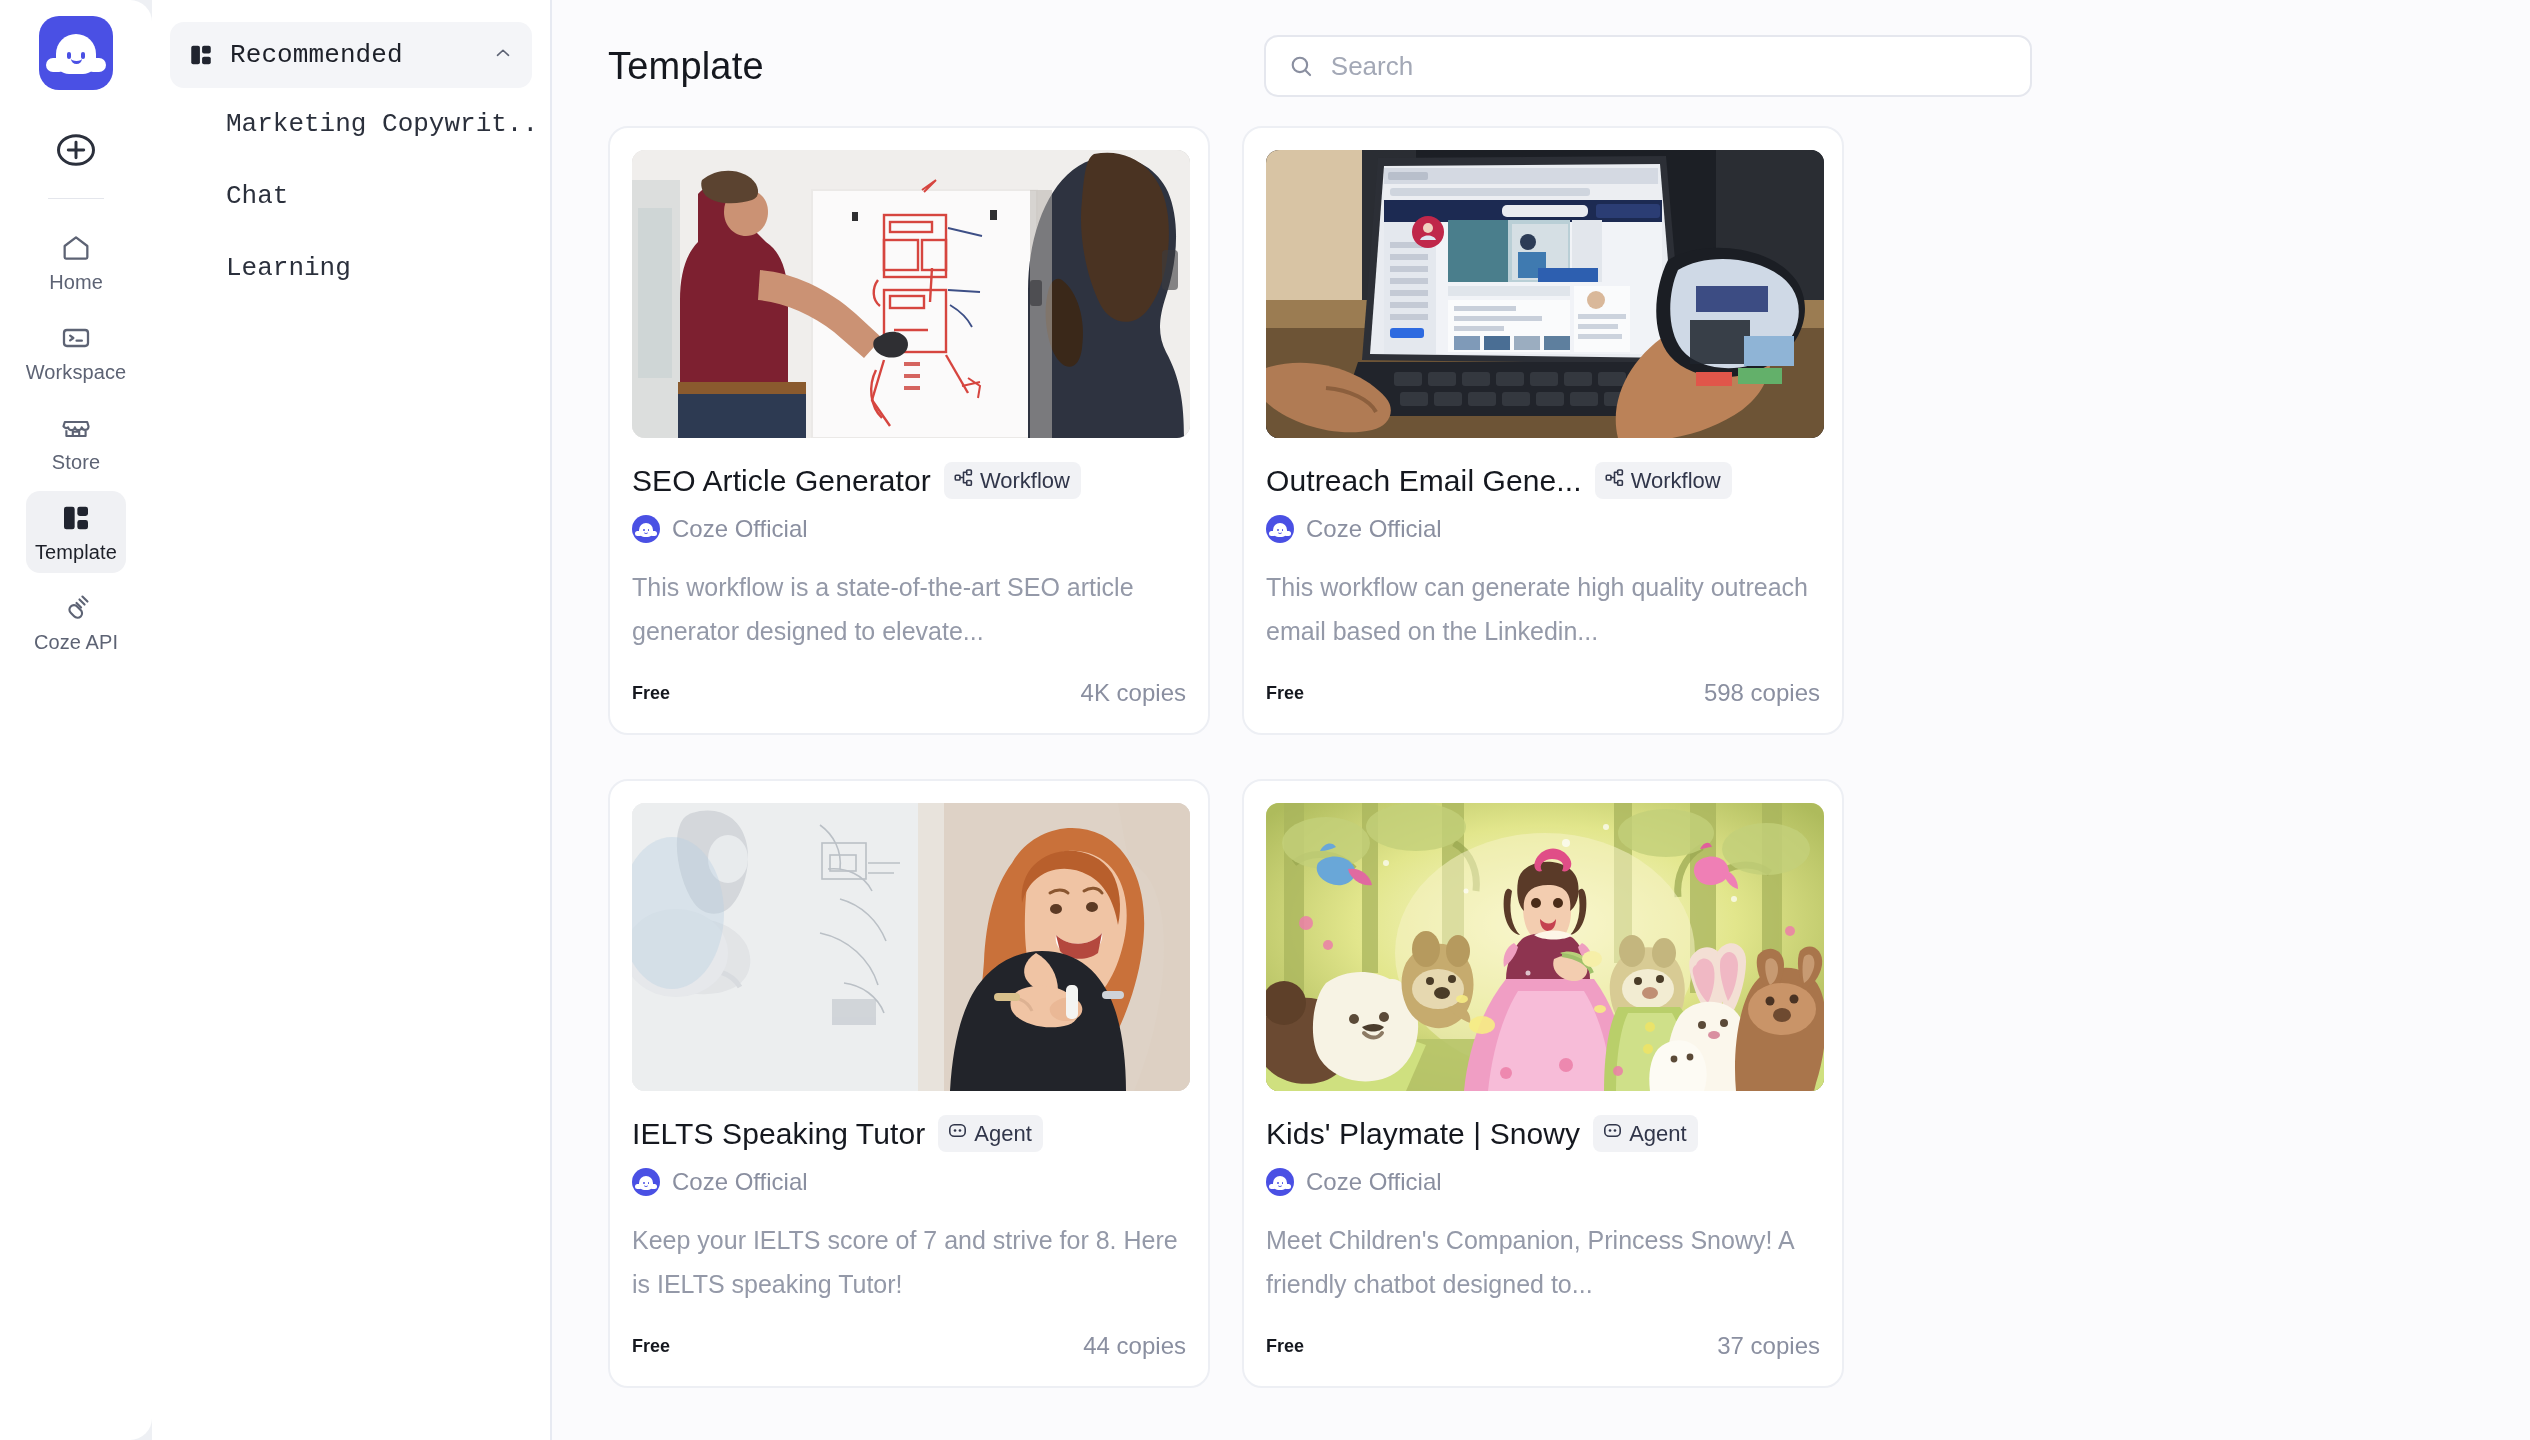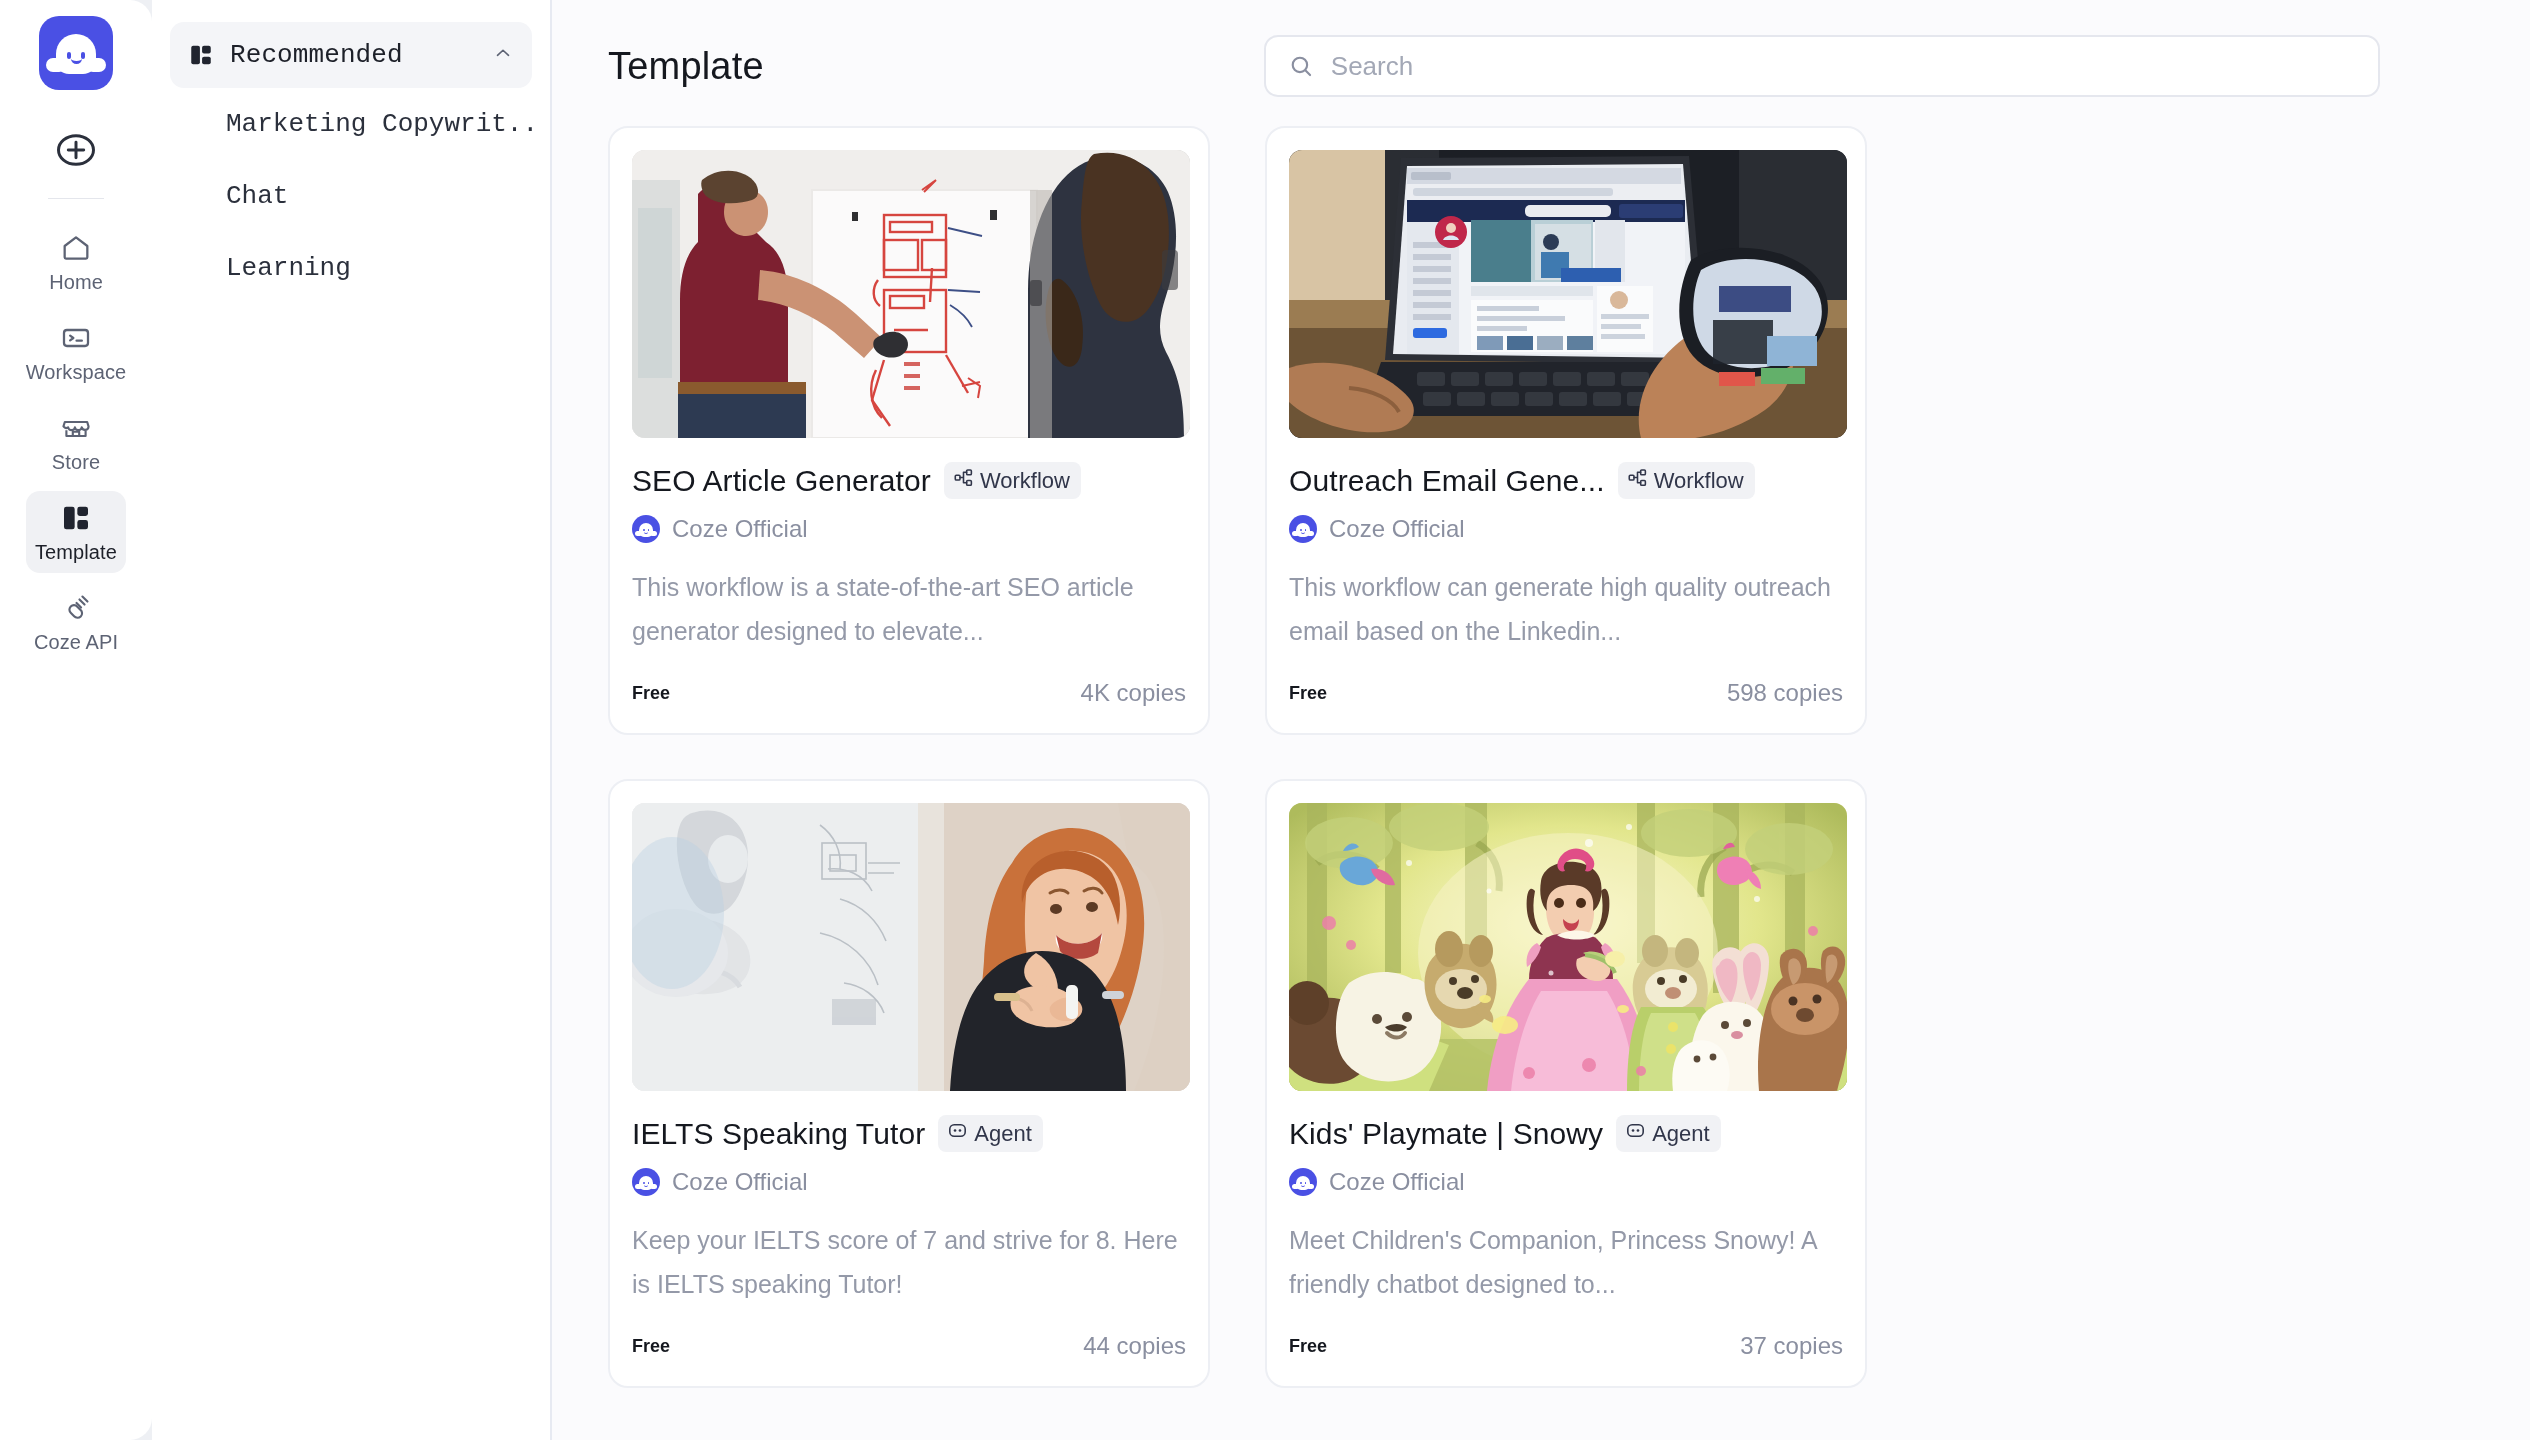--- a/index.html
+++ b/index.html
@@ -130,39 +130,39 @@
   .main-head {
     display: flex; align-items: center;
     height: 72px;
     margin-bottom: 24px;
   }
   .page-title {
     font-size: 38px; color: #15181f; letter-spacing: .2px;
   }
   .searchbox {
     margin-left: 500px;
-    width: 1116px; height: 62px;
+    width: 768px; height: 62px;
     border: 2px solid #e5e7ee;
     border-radius: 14px;
     background: #ffffff;
     display: flex; align-items: center;
     padding: 0 22px;
   }
   .searchbox .s-icon { margin-right: 16px; display: flex; }
   .search-input {
     border: none; outline: none; background: transparent;
     font-family: "Liberation Sans", sans-serif;
     font-size: 26px; color: #1d2029;
     width: 100%;
   }
   .search-input::placeholder { color: #a3a8b6; }
 
   .grid {
     display: flex; flex-wrap: wrap;
-    gap: 44px 55px;
+    gap: 44px 32px;
   }
   .card {
     width: 602px;
     background: #ffffff;
     border: 2px solid #edeff4;
     border-radius: 20px;
     padding: 22px 22px 12px 22px;
     cursor: pointer;
   }
   .thumb {

